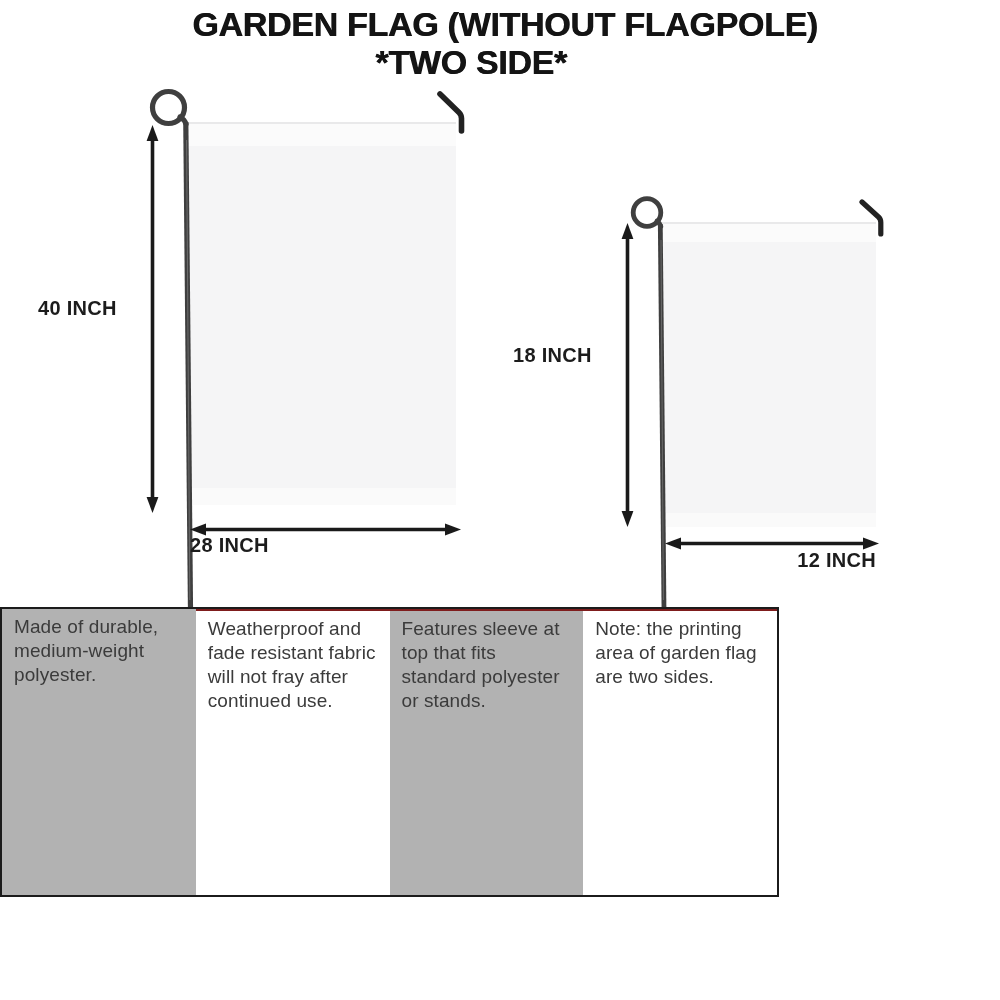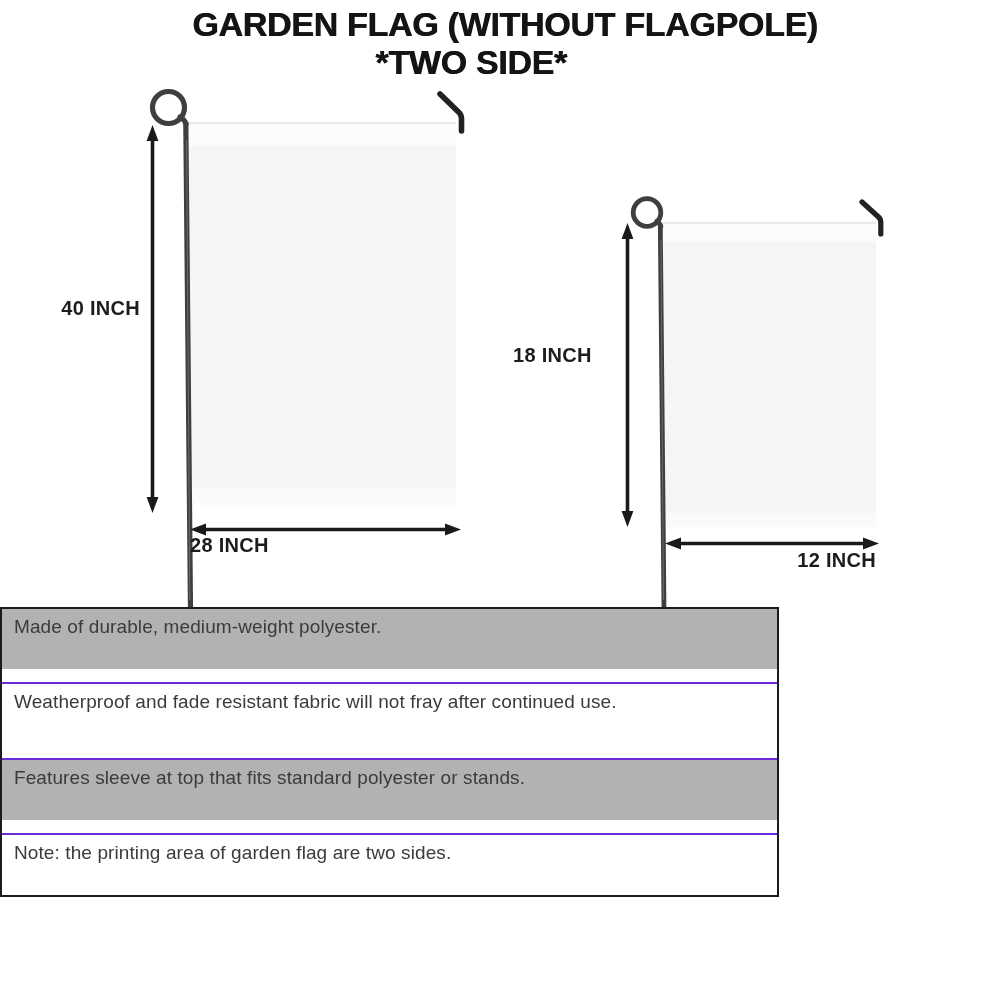--- a/index.html
+++ b/index.html
@@ -14,31 +14,31 @@
     font-size:34px;font-weight:800;line-height:36px;color:#141414;letter-spacing:-0.3px;
     text-shadow:0.6px 0 0 currentColor;}
 
   
   .flag-svg{position:absolute;overflow:visible;}
   .flag-svg.large{left:100px;top:85px;width:380px;height:530px;}
   .flag-svg.small{left:520px;top:185px;width:380px;height:430px;}
 
   
   .dim{position:absolute;font-size:20px;font-weight:700;color:#1c1c1c;letter-spacing:0.3px;}
-  .dim.h-large{left:38px;top:297px;width:102px;text-align:right;}
+  .dim.h-large{left:38px;top:297px;width:102px;}
   .dim.w-large{left:190px;top:534px;width:268px;text-align:left;}
   .dim.h-small{left:513px;top:344px;width:102px;text-align:left;}
   .dim.w-small{left:664px;top:549px;width:212px;text-align:right;}
 
   
   .features{position:absolute;left:0;top:607px;width:779px;height:290px;
-    border:2px solid #1b1b1b;box-sizing:border-box;display:flex;flex-direction:column;background:#ffffff;}
+    border:2px solid #1b1b1b;box-sizing:border-box;display:flex;flex-direction:row;background:#ffffff;}
   .frow{flex:1;display:flex;align-items:flex-start;padding:6px 12px;box-sizing:border-box;
     font-size:19px;line-height:24px;color:#3b3b3b;letter-spacing:0.1px;}
-  .frow + .frow{border-top:2px solid #6d28d9;margin-top:13px;}
+  .frow + .frow{border-top:2px solid #7f1d1d;}
   .frow:nth-child(odd){background:#b2b2b2;}
   .frow:nth-child(even){background:#ffffff;}
 </style>
 </head>
 <body>
 
 <div class="stage">
 
   <div class="title-line1">GARDEN FLAG (WITHOUT FLAGPOLE)</div>
   <div class="title-line2">*TWO SIDE*</div>

